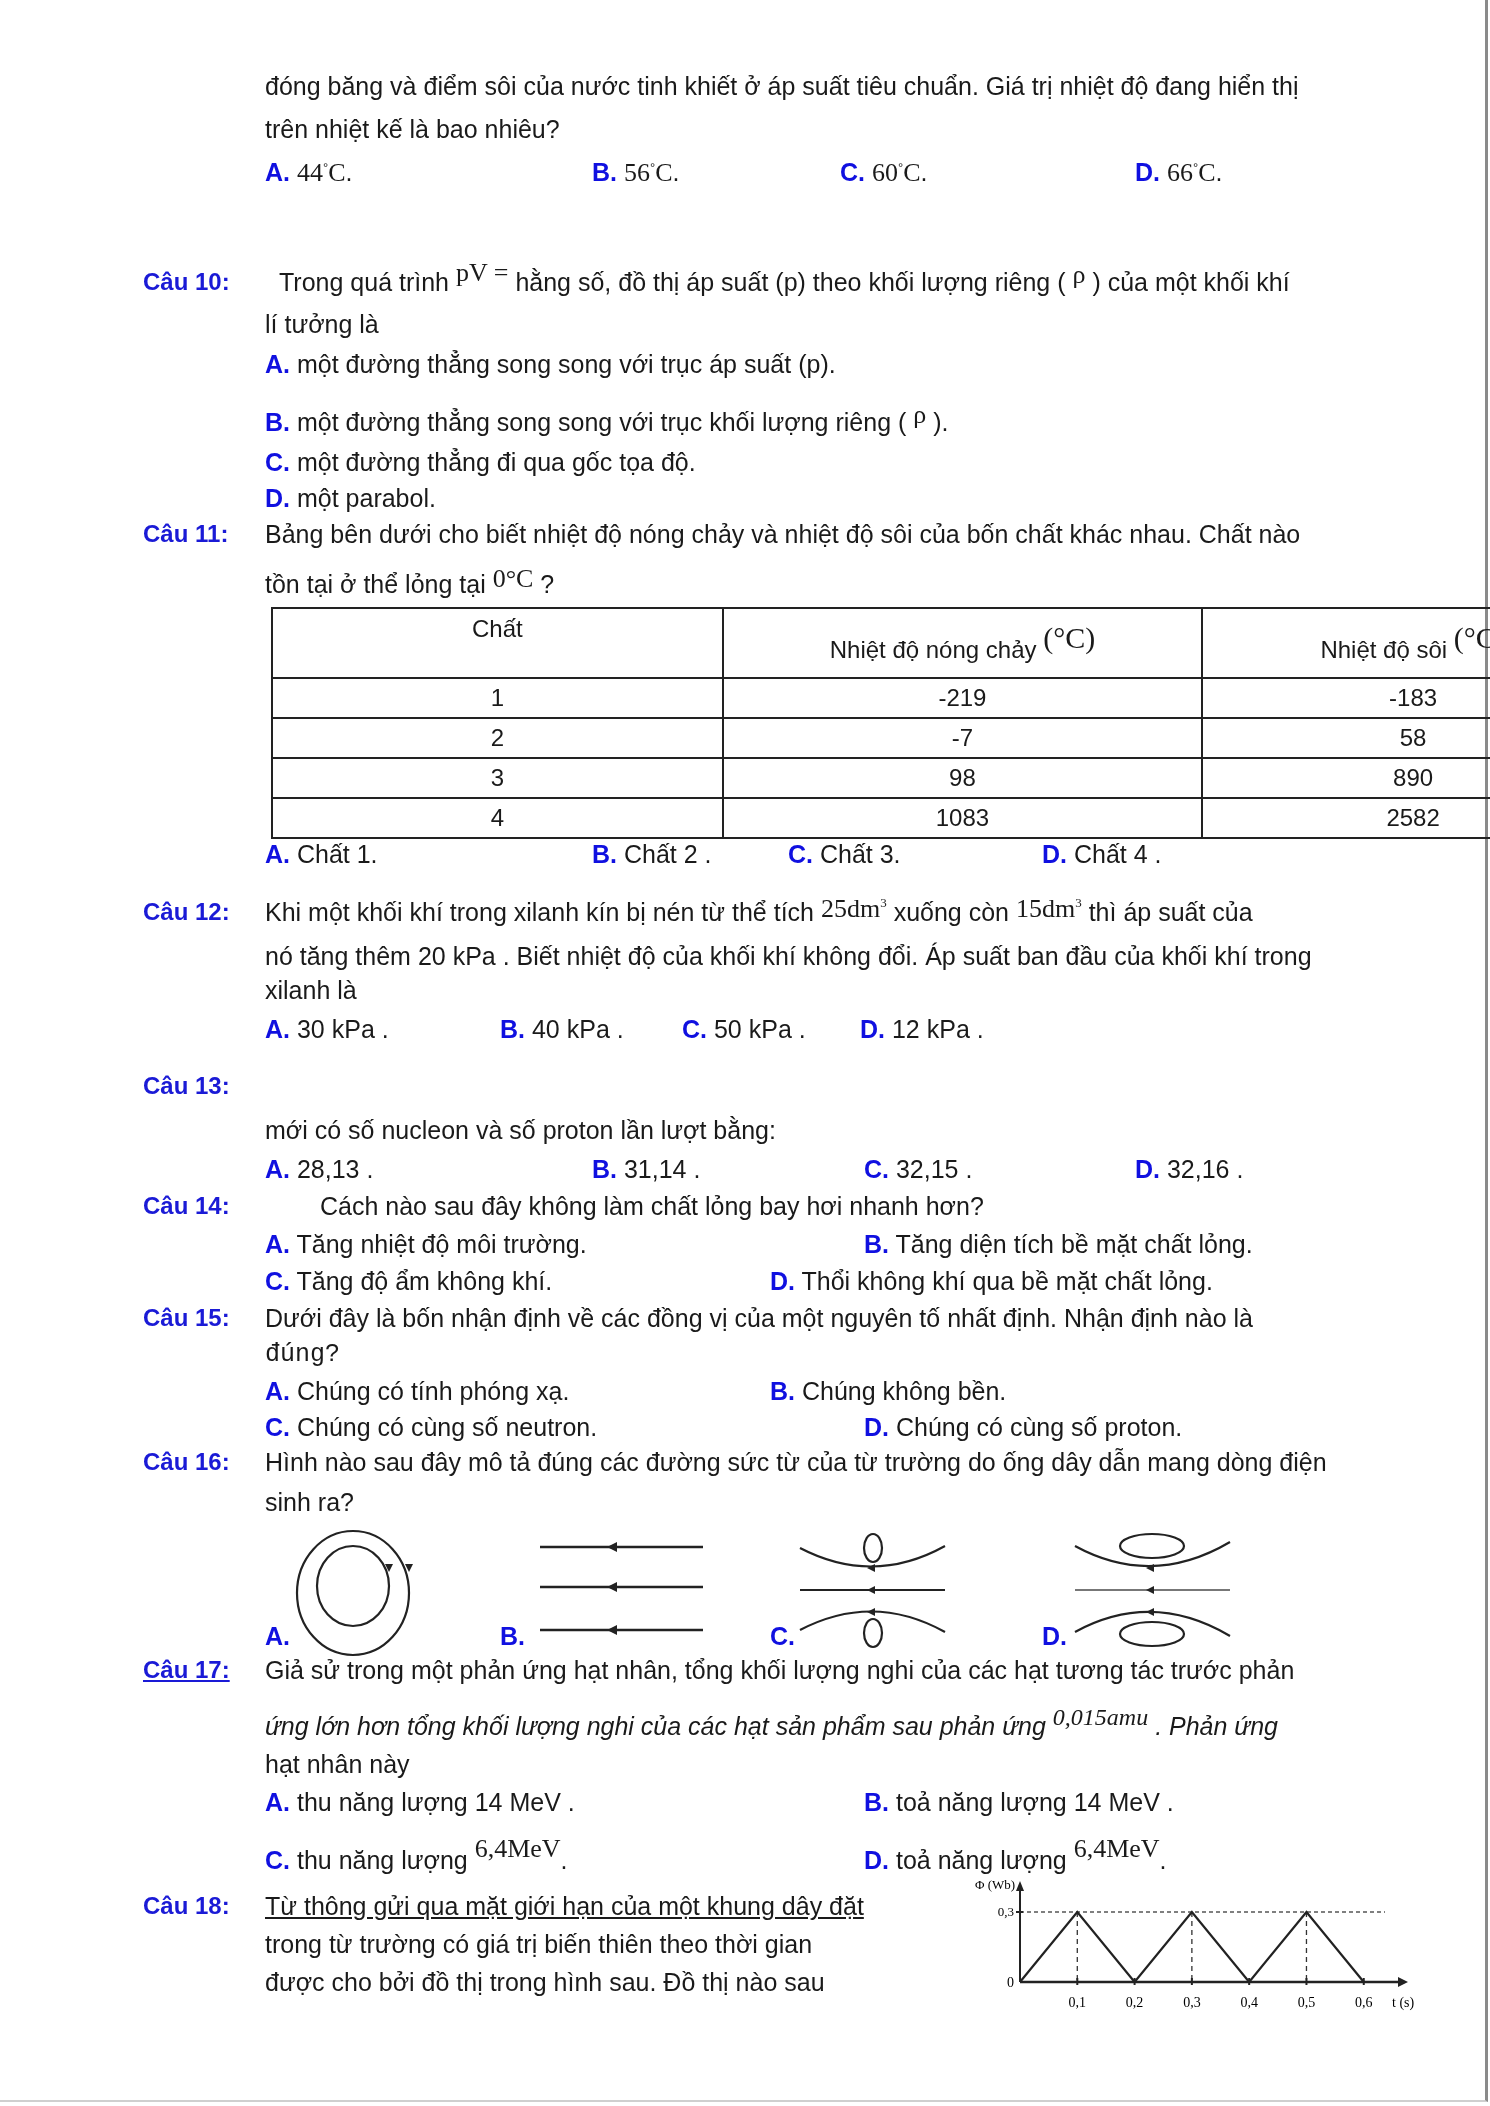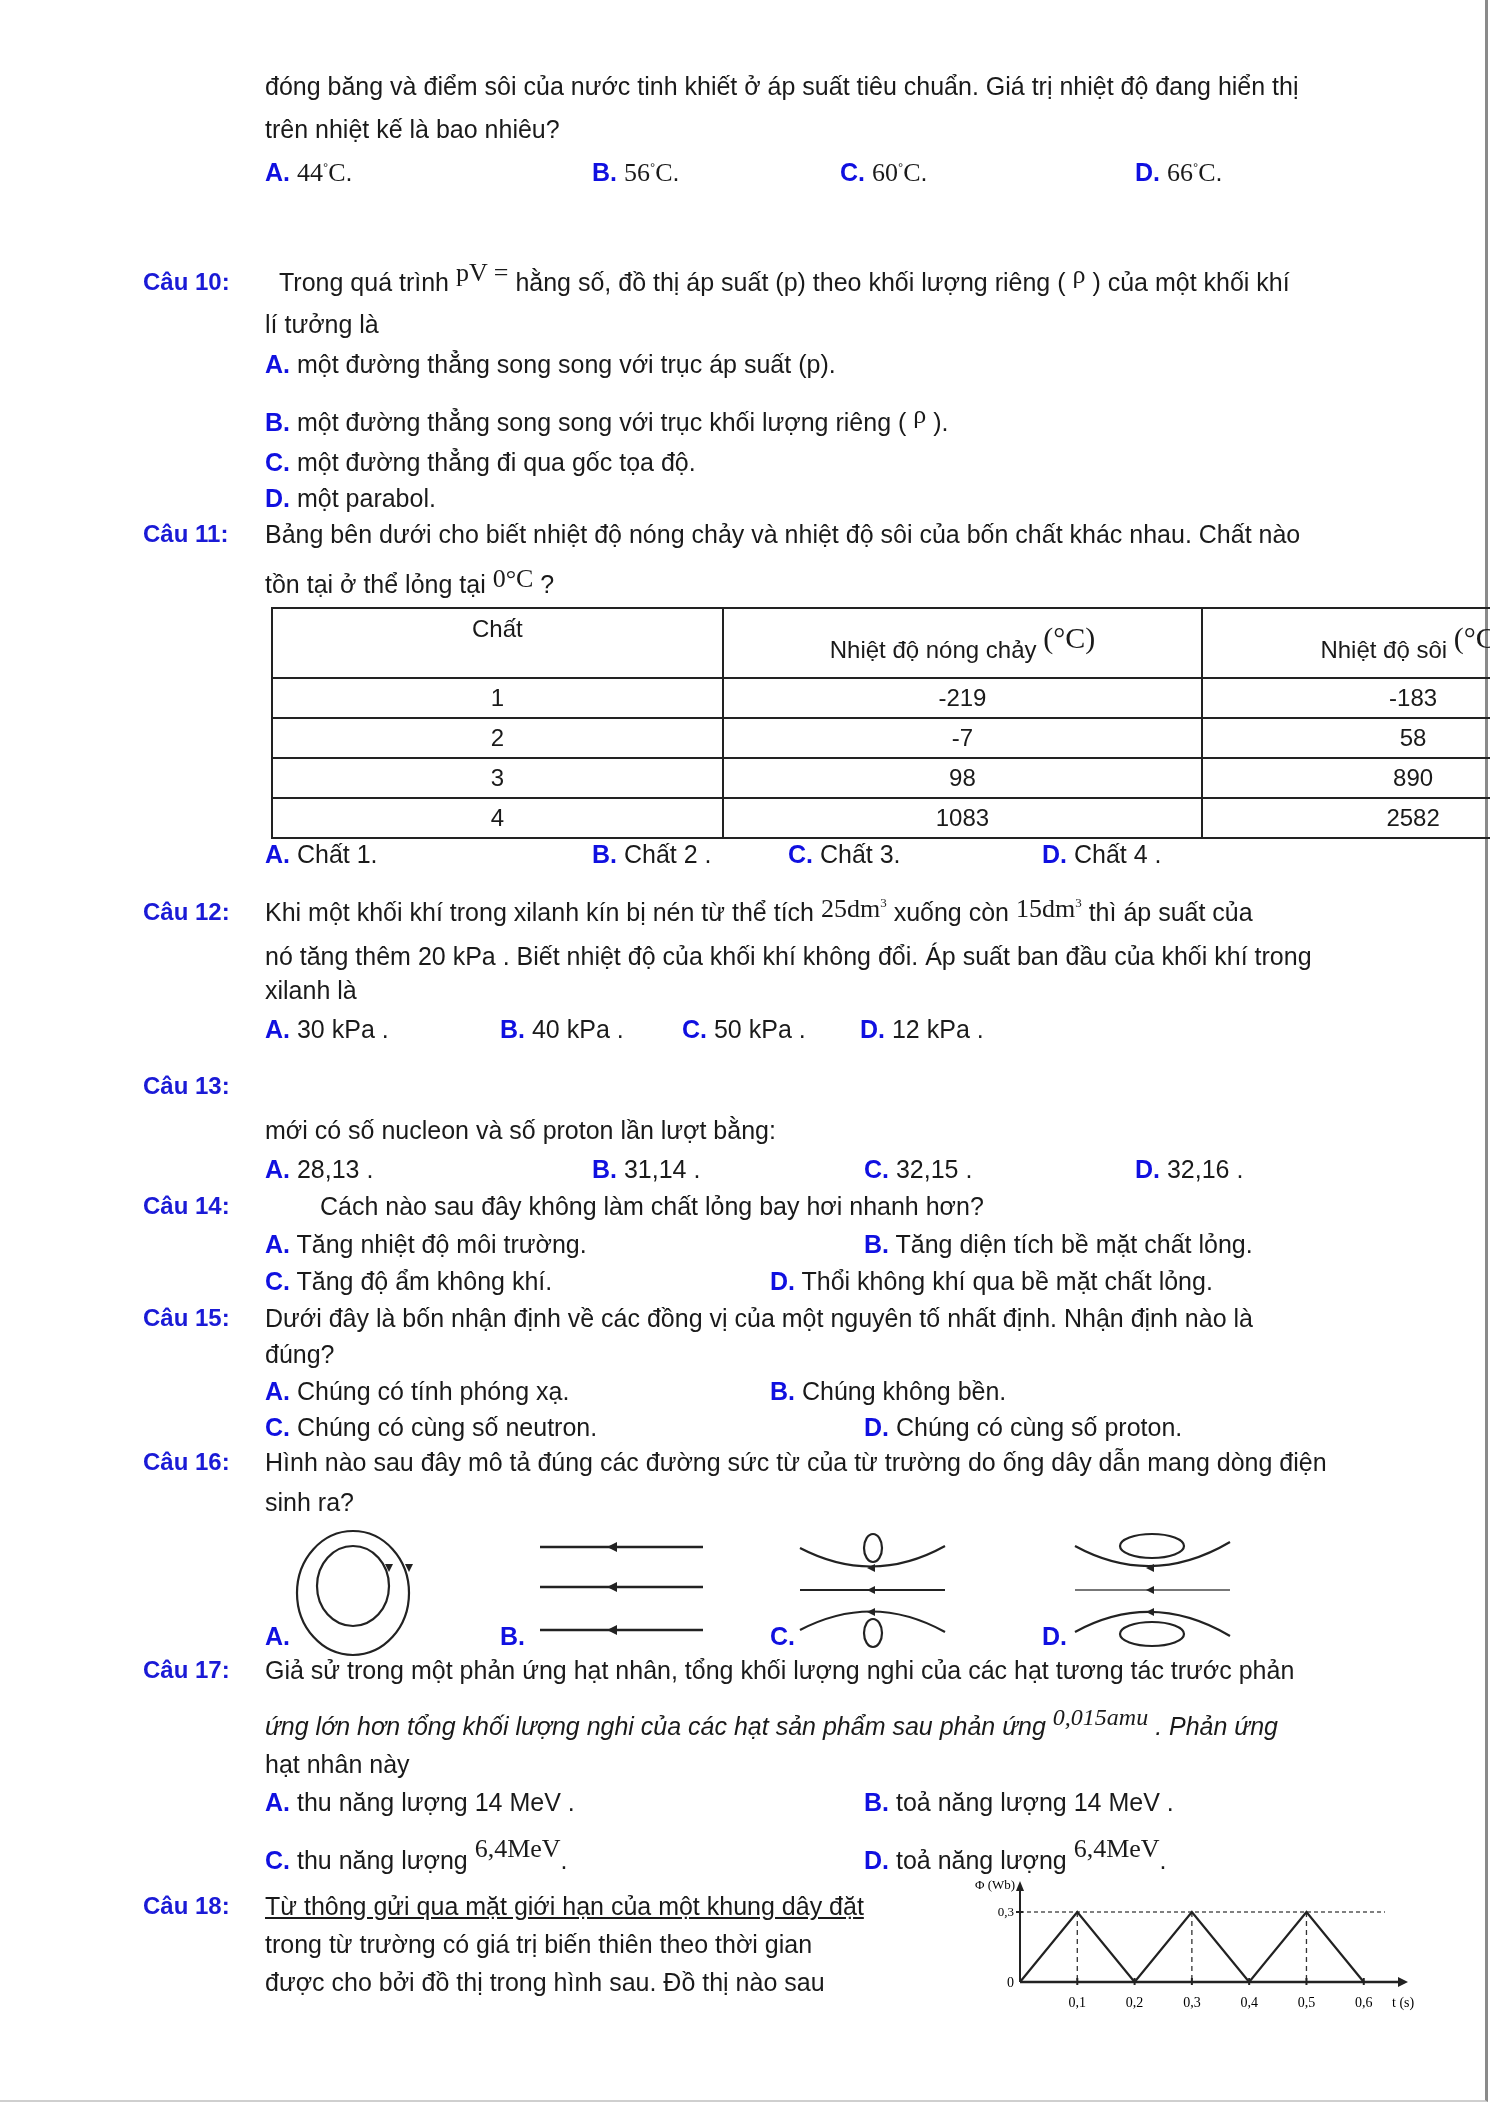--- a/index.html
+++ b/index.html
@@ -124,21 +124,21 @@
 
   <div class="abs qn" style="left:143px;top:1192px;">Câu 14:</div>
   <div class="abs" style="left:320px;top:1192px;">Cách nào sau đây không làm chất lỏng bay hơi nhanh hơn?</div>
   <div class="abs" style="left:265px;top:1230px;"><span class="opt">A.</span> <span>Tăng nhiệt độ môi trường.</span></div>
   <div class="abs" style="left:864px;top:1230px;"><span class="opt">B.</span> <span>Tăng diện tích bề mặt chất lỏng.</span></div>
   <div class="abs" style="left:265px;top:1267px;"><span class="opt">C.</span> <span>Tăng độ ẩm không khí.</span></div>
   <div class="abs" style="left:770px;top:1267px;"><span class="opt">D.</span> <span>Thổi không khí qua bề mặt chất lỏng.</span></div>
 
   <div class="abs qn" style="left:143px;top:1304px;">Câu 15:</div>
   <div class="abs" style="left:265px;top:1304px;">Dưới đây là bốn nhận định về các đồng vị của một nguyên tố nhất định. Nhận định nào là</div>
-  <div class="abs" style="left:265px;top:1340px;">đúng?</div>
+  <div class="abs" style="left:265px;top:1340px;font-family:Liberation Mono, monospace;">đúng?</div>
   <div class="abs" style="left:265px;top:1377px;"><span class="opt">A.</span> <span>Chúng có tính phóng xạ.</span></div>
   <div class="abs" style="left:770px;top:1377px;"><span class="opt">B.</span> <span>Chúng không bền.</span></div>
   <div class="abs" style="left:265px;top:1413px;"><span class="opt">C.</span> <span>Chúng có cùng số neutron.</span></div>
   <div class="abs" style="left:864px;top:1413px;"><span class="opt">D.</span> <span>Chúng có cùng số proton.</span></div>
 
   <div class="abs qn" style="left:143px;top:1448px;">Câu 16:</div>
   <div class="abs" style="left:265px;top:1448px;">Hình nào sau đây mô tả đúng các đường sức từ của từ trường do ống dây dẫn mang dòng điện</div>
   <div class="abs" style="left:265px;top:1488px;">sinh ra?</div>
 
   <div class="abs opt" style="left:265px;top:1622px;">A.</div>
@@ -176,21 +176,21 @@
     <path d="M5,18 Q82,60 160,14" fill="none" stroke="#222" stroke-width="2.2"></path>
     <line x1="5" y1="62" x2="160" y2="62" stroke="#777" stroke-width="2.2"></line>
     <path d="M5,104 Q82,62 160,108" fill="none" stroke="#222" stroke-width="2.2"></path>
     <ellipse cx="82" cy="18" rx="32" ry="12" fill="none" stroke="#222" stroke-width="2.2"></ellipse>
     <ellipse cx="82" cy="106" rx="32" ry="12" fill="none" stroke="#222" stroke-width="2.2"></ellipse>
     <polygon points="76,40 84,36 84,44" fill="#222"></polygon>
     <polygon points="76,62 84,58 84,66" fill="#222"></polygon>
     <polygon points="76,84 84,80 84,88" fill="#222"></polygon>
   </svg>
 
-  <div class="abs qn" style="left:143px;top:1656px;">Câu 17:</div>
+  <div class="abs qn" style="left:143px;top:1656px;text-decoration:underline;">Câu 17:</div>
   <div class="abs" style="left:265px;top:1656px;">Giả sử trong một phản ứng hạt nhân, tổng khối lượng nghi của các hạt tương tác trước phản</div>
   <div class="abs" style="left:265px;top:1712px;font-style:italic;">
     <span>ứng lớn hơn tổng khối lượng nghi của các hạt sản phẩm sau phản ứng</span>
     <span class="math" style="position:relative;top:-10px;font-size:24px;">0,015amu</span>
     <span>. Phản ứng</span>
   </div>
   <div class="abs" style="left:265px;top:1750px;">hạt nhân này</div>
   <div class="abs" style="left:265px;top:1788px;"><span class="opt">A.</span> <span>thu năng lượng 14 MeV .</span></div>
   <div class="abs" style="left:864px;top:1788px;"><span class="opt">B.</span> <span>toả năng lượng 14 MeV .</span></div>
   <div class="abs" style="left:265px;top:1846px;"><span class="opt">C.</span> <span>thu năng lượng</span> <span class="math" style="position:relative;top:-12px;">6,4MeV</span><span>.</span></div>

